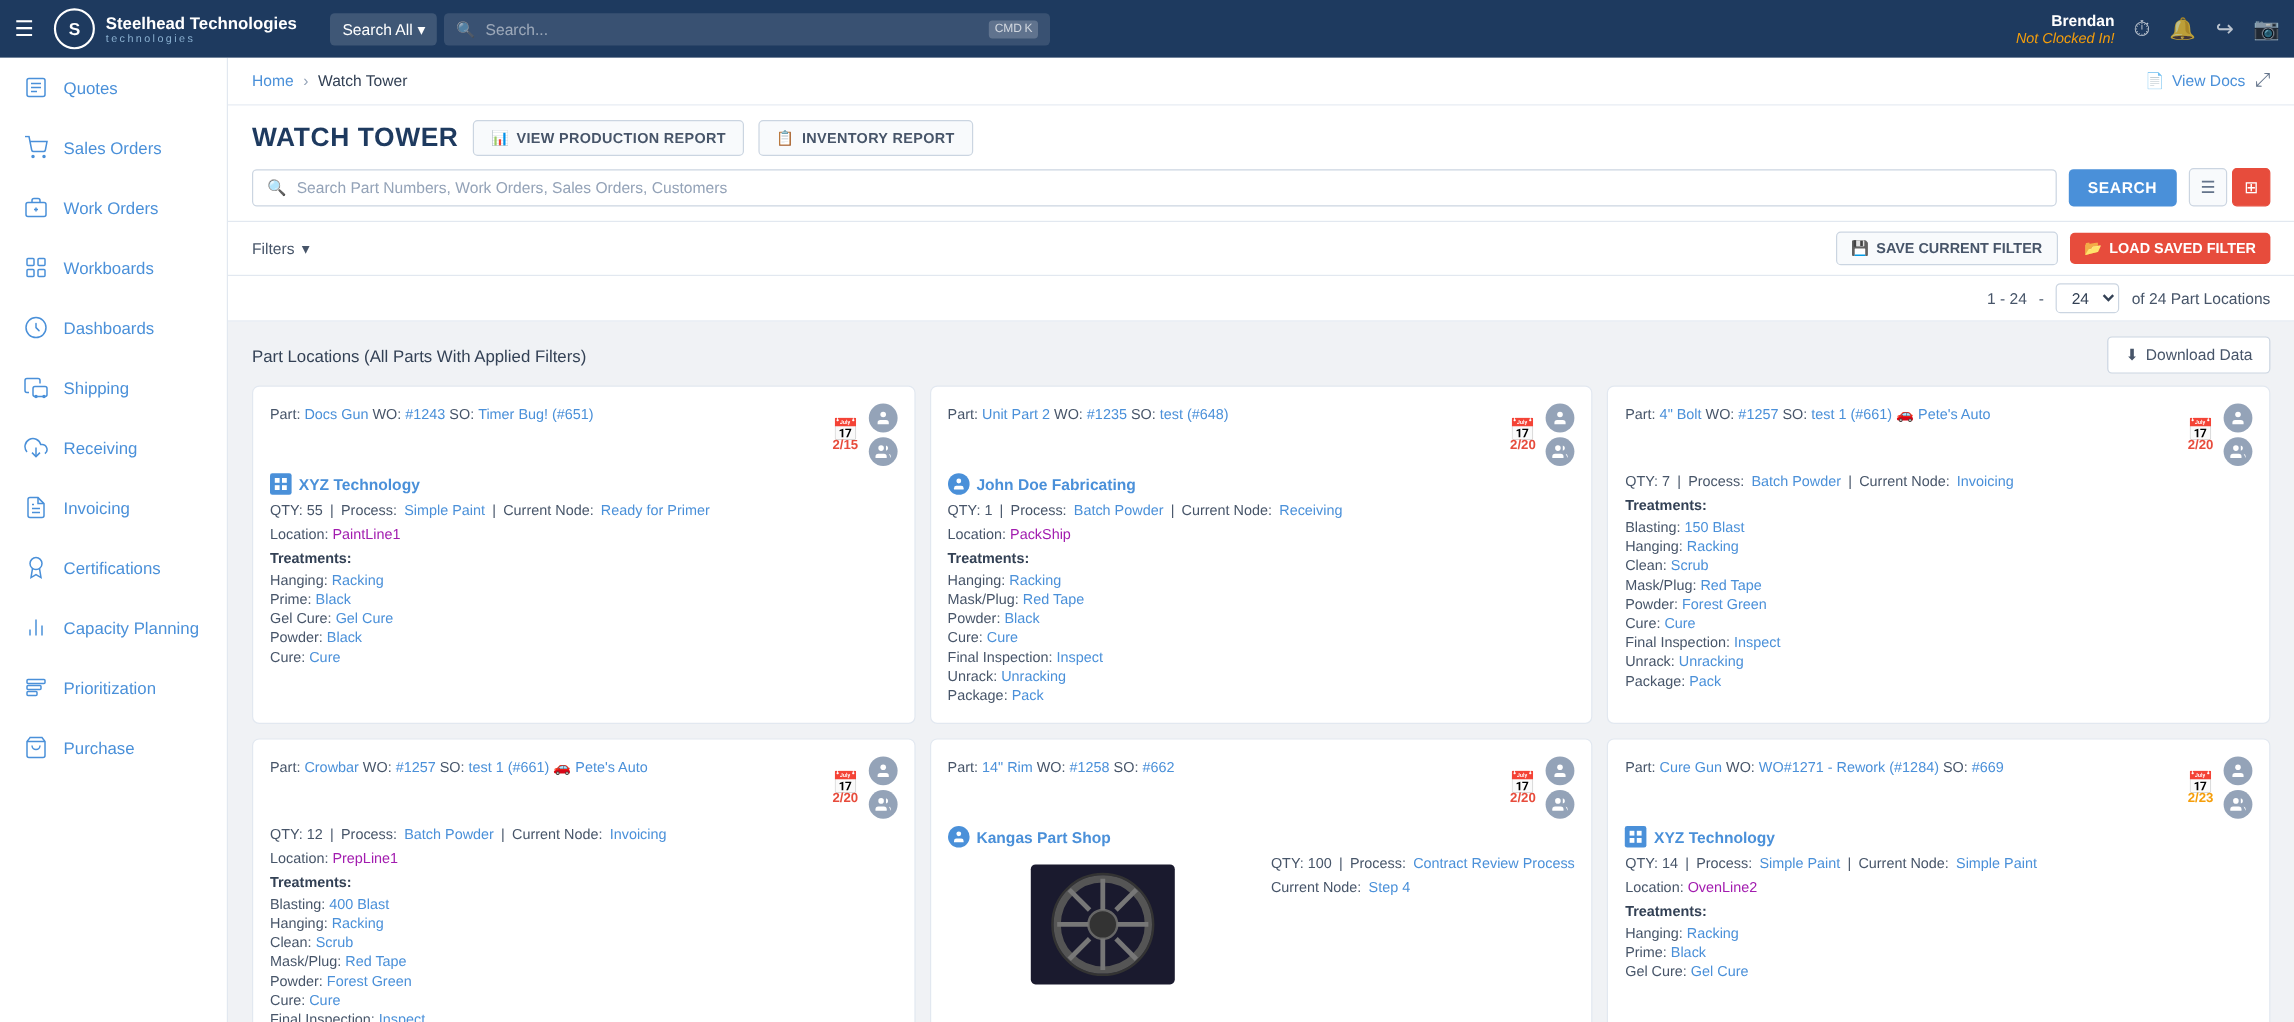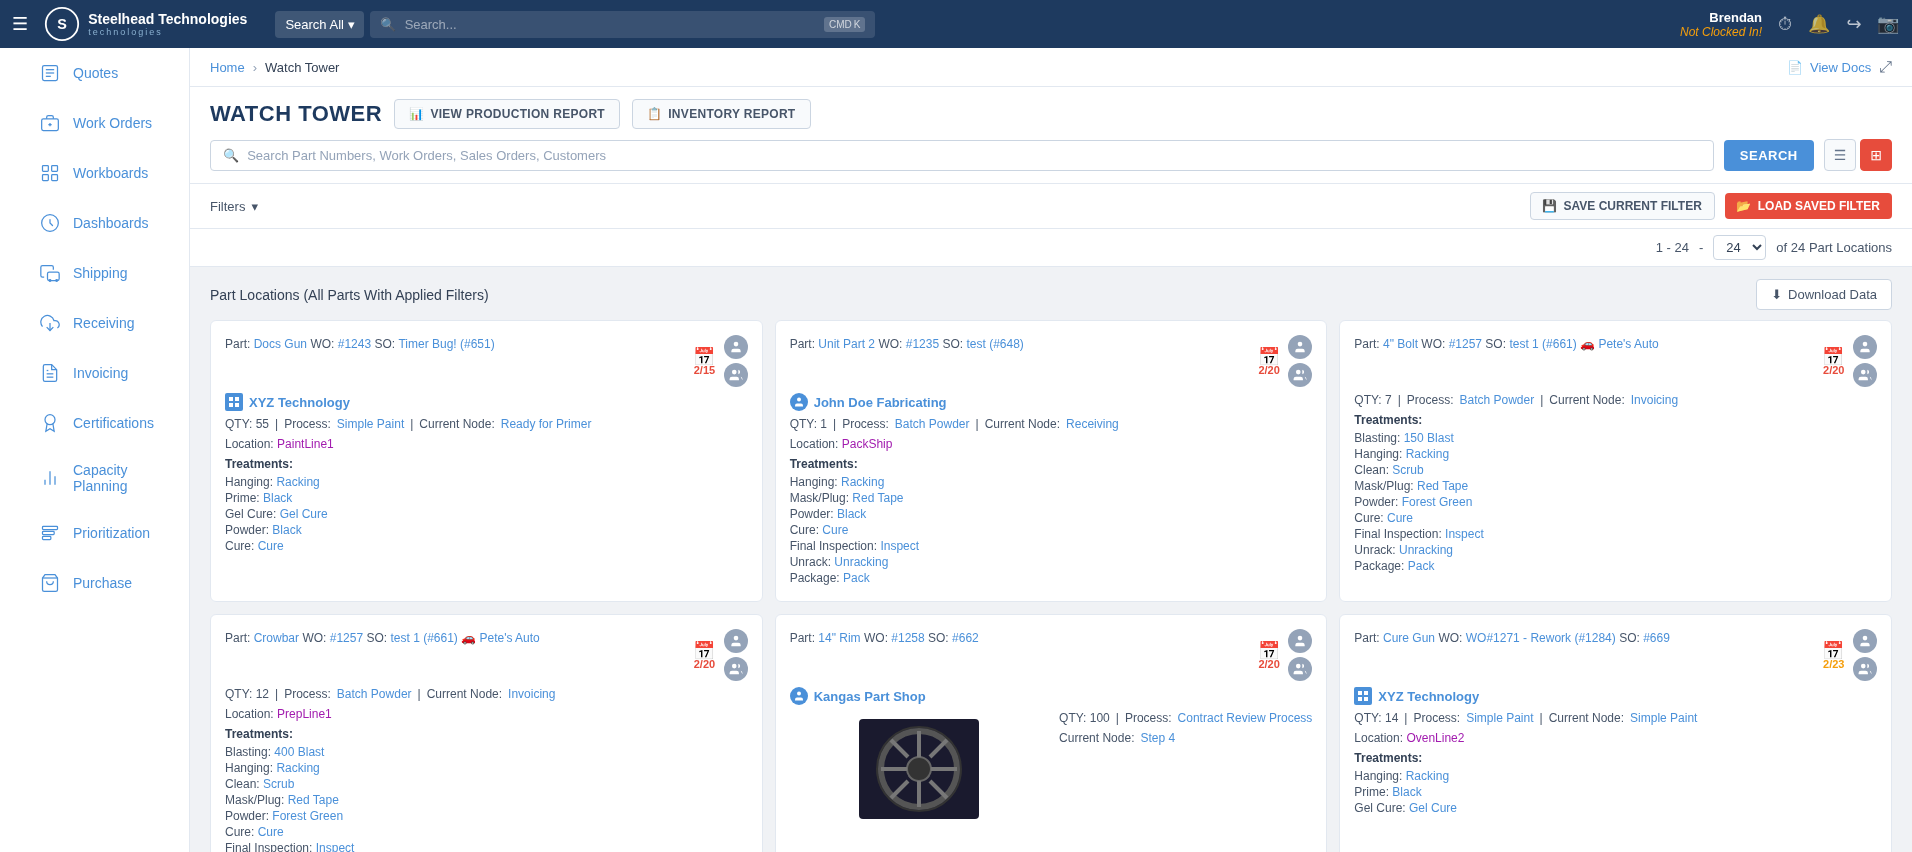--- a/index.html
+++ b/index.html
@@ -22,21 +22,21 @@
     .user-info { text-align: right; }
     .user-name { font-size: 13px; font-weight: 600; color: white; }
     .user-status { font-size: 12px; color: #f59e0b; font-style: italic; }
     .nav-icon { color: rgba(255,255,255,0.7); font-size: 18px; cursor: pointer; }
 
     
     .app-body { display: flex; flex: 1; overflow: hidden; }
 
     
     .sidebar { width: 190px; background: white; border-right: 1px solid #e2e8f0; display: flex; flex-direction: column; flex-shrink: 0; overflow-y: auto; }
-    .sidebar-item { display: flex; align-items: center; gap: 12px; padding: 14px 16px; cursor: pointer; color: #4a90d9; font-size: 14px; font-weight: 500; border-left: 3px solid transparent; text-decoration: none; margin-left: 20px; }
+    .sidebar-item { display: flex; align-items: center; gap: 12px; padding: 14px 16px; cursor: pointer; color: #4a90d9; font-size: 14px; font-weight: 500; border-left: 3px solid transparent; text-decoration: none; }
     .sidebar-item .si-icon { width: 22px; height: 22px; display: flex; align-items: center; justify-content: center; flex-shrink: 0; }
     .sidebar-item svg { width: 20px; height: 20px; fill: none; stroke: #4a90d9; stroke-width: 1.5; }
 
     
     .main-content { flex: 1; display: flex; flex-direction: column; overflow: hidden; }
 
     
     .breadcrumb-bar { background: white; padding: 10px 20px; border-bottom: 1px solid #e2e8f0; display: flex; align-items: center; justify-content: space-between; flex-shrink: 0; }
     .breadcrumb { display: flex; align-items: center; gap: 8px; font-size: 13px; color: #64748b; }
     .breadcrumb a { color: #4a90d9; text-decoration: none; }
@@ -160,20 +160,30 @@
             <line x1="7" y1="8" x2="17" y2="8" stroke="#4a90d9" stroke-width="1.5"></line>
             <line x1="7" y1="12" x2="17" y2="12" stroke="#4a90d9" stroke-width="1.5"></line>
             <line x1="7" y1="16" x2="13" y2="16" stroke="#4a90d9" stroke-width="1.5"></line>
           </svg>
       </div>
       <span>Quotes</span>
     </div>
     <div class="sidebar-item">
       <div class="si-icon">
         <svg viewBox="0 0 24 24">
+            <circle cx="9" cy="21" r="1" stroke="#4a90d9" fill="#4a90d9"></circle>
+            <circle cx="20" cy="21" r="1" stroke="#4a90d9" fill="#4a90d9"></circle>
+            <path d="M1 1h4l2.68 13.39a2 2 0 001.99 1.61h9.72a2 2 0 001.99-1.61L23 6H6" stroke="#4a90d9"></path>
+          </svg>
+      </div>
+      <span>Sales Orders</span>
+    </div>
+    <div class="sidebar-item">
+      <div class="si-icon">
+        <svg viewBox="0 0 24 24">
             <rect x="2" y="7" width="20" height="14" rx="2" stroke="#4a90d9"></rect>
             <path d="M16 7V5a2 2 0 00-2-2h-4a2 2 0 00-2 2v2" stroke="#4a90d9"></path>
             <line x1="12" y1="12" x2="12" y2="16" stroke="#4a90d9"></line>
             <line x1="10" y1="14" x2="14" y2="14" stroke="#4a90d9"></line>
           </svg>
       </div>
       <span>Work Orders</span>
     </div>
     <div class="sidebar-item">
       <div class="si-icon">

